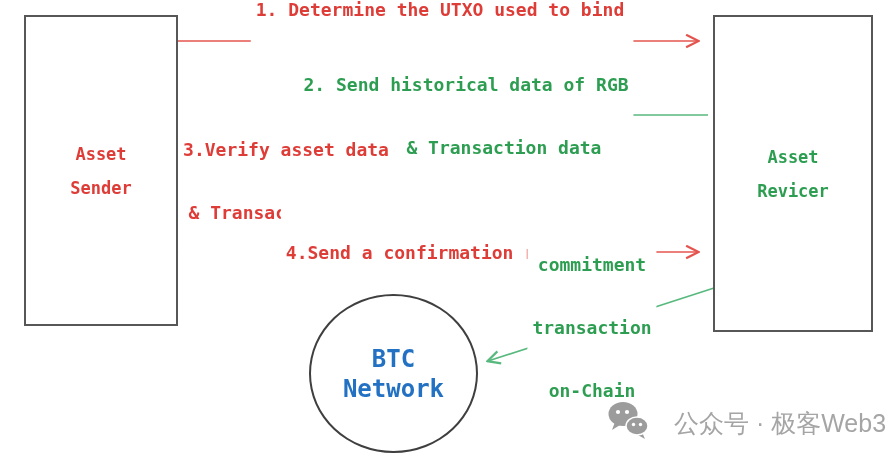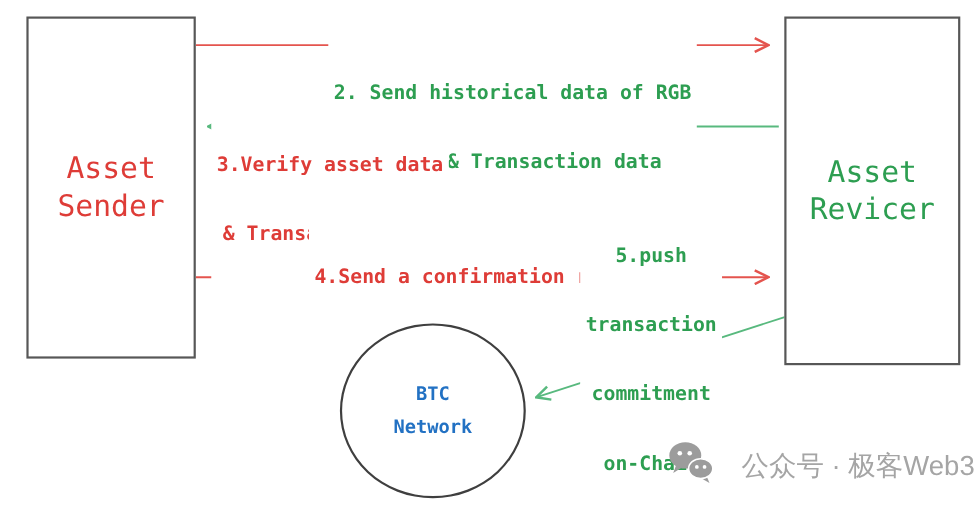--- a/index.html
+++ b/index.html
@@ -13,21 +13,21 @@
   .stage{
     position:relative;width:888px;height:459px;background:#ffffff;
     font-family:"DejaVu Sans Mono","Liberation Mono",monospace;
     overflow:hidden;
   }
   .actor-box{
     position:absolute;background:#ffffff;border:2px solid var(--box-border);
     display:flex;flex-direction:column;align-items:center;justify-content:center;
     box-sizing:border-box;
   }
-  .actor-box .ln{font-size:27px;font-weight:normal;line-height:34px;white-space:pre;}
+  .actor-box .ln{font-size:17px;font-weight:bold;line-height:34px;white-space:pre;}
   #left-box{left:24px;top:15px;width:154px;height:311px;}
   #left-box .ln{color:var(--red-text);}
   #right-box{left:713px;top:15px;width:160px;height:317px;}
   #right-box .ln{color:var(--green-text);}
 
   svg.wires{position:absolute;left:0;top:0;width:888px;height:459px;}
   .wire{fill:none;stroke-width:1.7px;}
   .wire.red{stroke:var(--red-line);}
   .wire.green{stroke:var(--green-line);}
   .ah-red-path{fill:none;stroke:var(--red-line);stroke-width:1.8px;}
@@ -35,31 +35,31 @@
 
   .msg{
     position:absolute;transform:translate(-50%,-50%);
     background:#ffffff;text-align:center;white-space:pre;
     font-size:18px;font-weight:bold;line-height:21px;padding:1px 5px;
   }
   .msg.red{color:var(--red-text);}
   .msg.green{color:var(--green-text);}
   #msg1{left:440px;top:41px;}
   #msg2{left:446px;top:116px;margin-left:20px;}
-  #note3{left:300px;top:181px;}
+  #note3{left:286px;top:181px;}
   #msg4{left:443px;top:252px;}
   #msg5{left:592px;top:327px;}
 
   #btc-circle{
     position:absolute;left:309px;top:294px;width:169px;height:159px;
     border:2px solid var(--circle-border);border-radius:50%;
     background:#ffffff;box-sizing:border-box;
     display:flex;flex-direction:column;align-items:center;justify-content:center;
   }
-  #btc-circle .ln{color:var(--blue-text);font-size:17px;font-weight:bold;line-height:30px;white-space:pre;}
+  #btc-circle .ln{color:var(--blue-text);font-size:24px;font-weight:bold;line-height:30px;white-space:pre;}
 
   #watermark{
     position:absolute;left:606px;top:400px;height:46px;
     display:flex;align-items:center;gap:24px;
     font-family:"Liberation Sans","DejaVu Sans",sans-serif;
   }
   #watermark .wm-text{color:var(--watermark-gray);font-size:25px;white-space:pre;}
 </style>
 </head>
 <body>
@@ -85,41 +85,41 @@
     <span class="ln">Asset</span>
     <span class="ln">Sender</span>
   </div>
 
   <div class="actor-box" id="right-box">
     <span class="ln">Asset</span>
     <span class="ln">Revicer</span>
   </div>
 
   <div class="msg red" id="msg1">
+    <div>1. Determine the UTXO used to bind</div>
     <div>the RGB asset</div>
   </div>
 
   <div class="msg green" id="msg2">
     <div>2. Send historical data of RGB</div>
     <div>assets &amp; Transaction data</div>
   </div>
 
   <div class="msg red" id="note3">
     <div>3.Verify asset data</div>
     <div>&amp; Transaction data</div>
   </div>
 
   <div class="msg red" id="msg4">
     <div>4.Send a confirmation receipt</div>
   </div>
 
   <div class="msg green" id="msg5">
-    <div>5.push</div>
+    <div>commitment</div>
     <div>transaction</div>
-    <div>commitment</div>
     <div>on-Chain</div>
   </div>
 
   <div id="btc-circle">
     <span class="ln">BTC</span>
     <span class="ln">Network</span>
   </div>
 
   <div id="watermark">
     <span>

